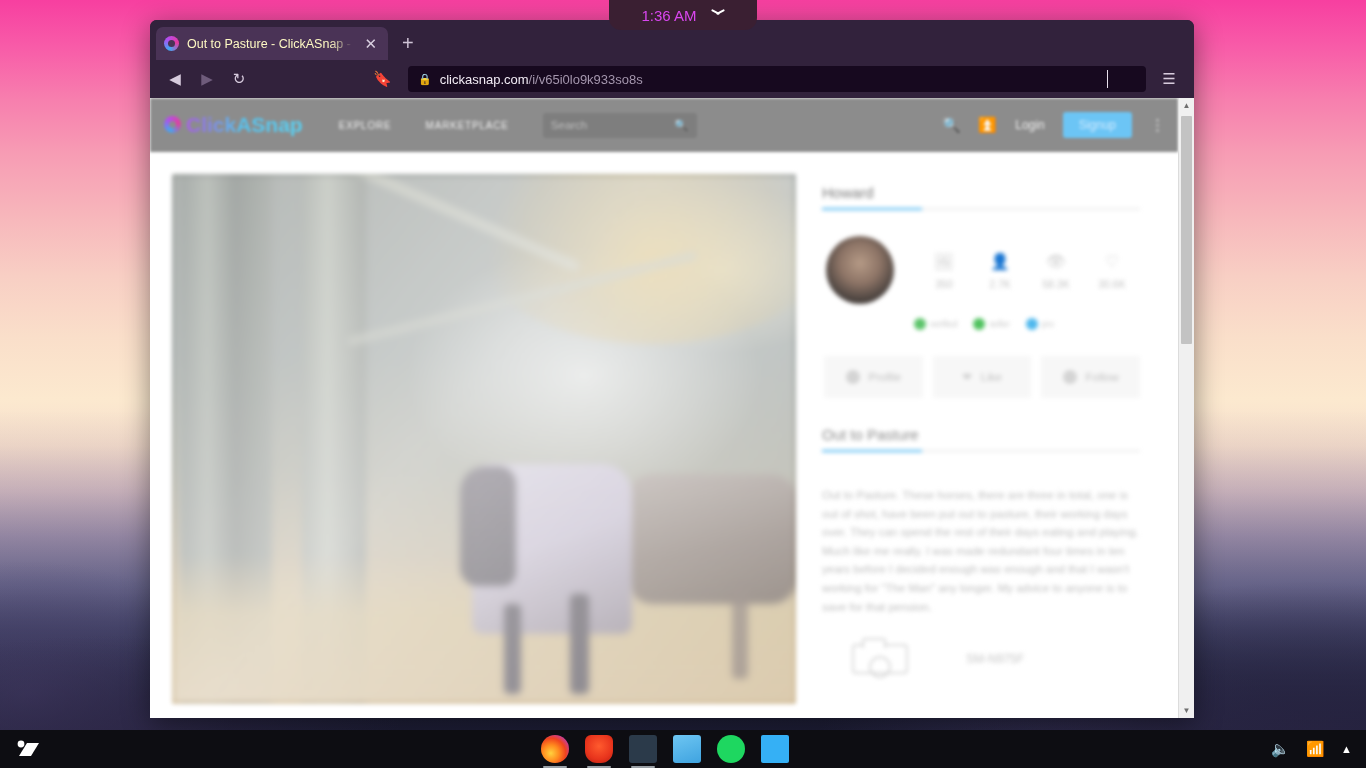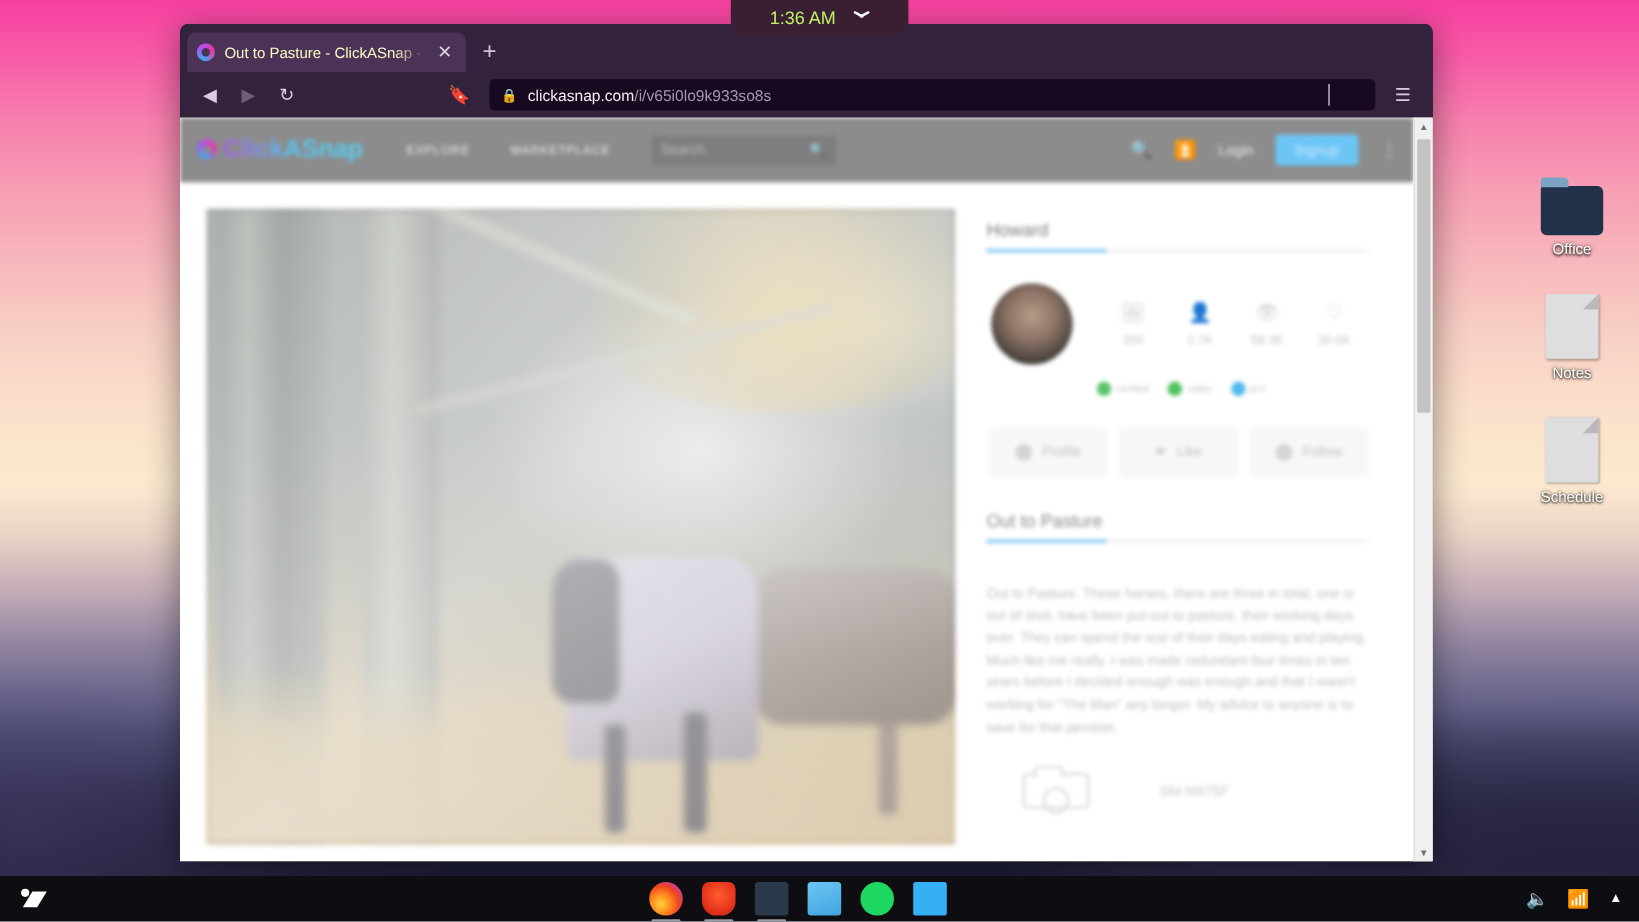--- a/index.html
+++ b/index.html
@@ -33,21 +33,21 @@
     pointer-events: none;
   }
 
   
   #notch {
     position: absolute; top: 0; left: 50%; transform: translateX(-50%);
     width: 148px; height: 30px;
     background: #3a1f32;
     border-bottom-left-radius: 12px; border-bottom-right-radius: 12px;
     display: flex; align-items: center; justify-content: center; gap: 14px;
-    color: #bef264; font-size: 15px; z-index: 60;
+    color: #d946ef; font-size: 15px; z-index: 60;
   }
   #notch .chev { width: 14px; height: 8px; position: relative; }
   #notch .chev::before, #notch .chev::after {
     content:""; position:absolute; top:0; width:9px; height:2px; background:#fff; border-radius:2px;
   }
   #notch .chev::before { left:0; transform: rotate(28deg); }
   #notch .chev::after  { right:0; transform: rotate(-28deg); }
 
   
   .desk-icons { position: absolute; right: 8px; top: 138px; width: 96px; z-index: 5; }
@@ -263,40 +263,20 @@
 </head>
 <body>
 
 <div id="desktop">
 
   <div id="notch">
     <span>1:36 AM</span>
     <span class="chev"></span>
   </div>
 
-  <div class="desk-icons">
-    <div class="desk-icon">
-      <div class="glyph">
-          <div class="folder"></div>
-        </div>
-      <span class="cap">Office</span>
-    </div>
-    <div class="desk-icon">
-      <div class="glyph">
-          <div class="doc"></div>
-        </div>
-      <span class="cap">Notes</span>
-    </div>
-    <div class="desk-icon">
-      <div class="glyph">
-          <div class="doc"></div>
-        </div>
-      <span class="cap">Schedule</span>
-    </div>
-  </div>
 
   <div id="browser">
 
     <div class="tabstrip">
       <div class="tab">
         <span class="favicon"></span>
         <span class="ttl">Out to Pasture - ClickASnap -</span>
         <span class="xbtn">✕</span>
       </div>
       <div class="newtab">+</div>

